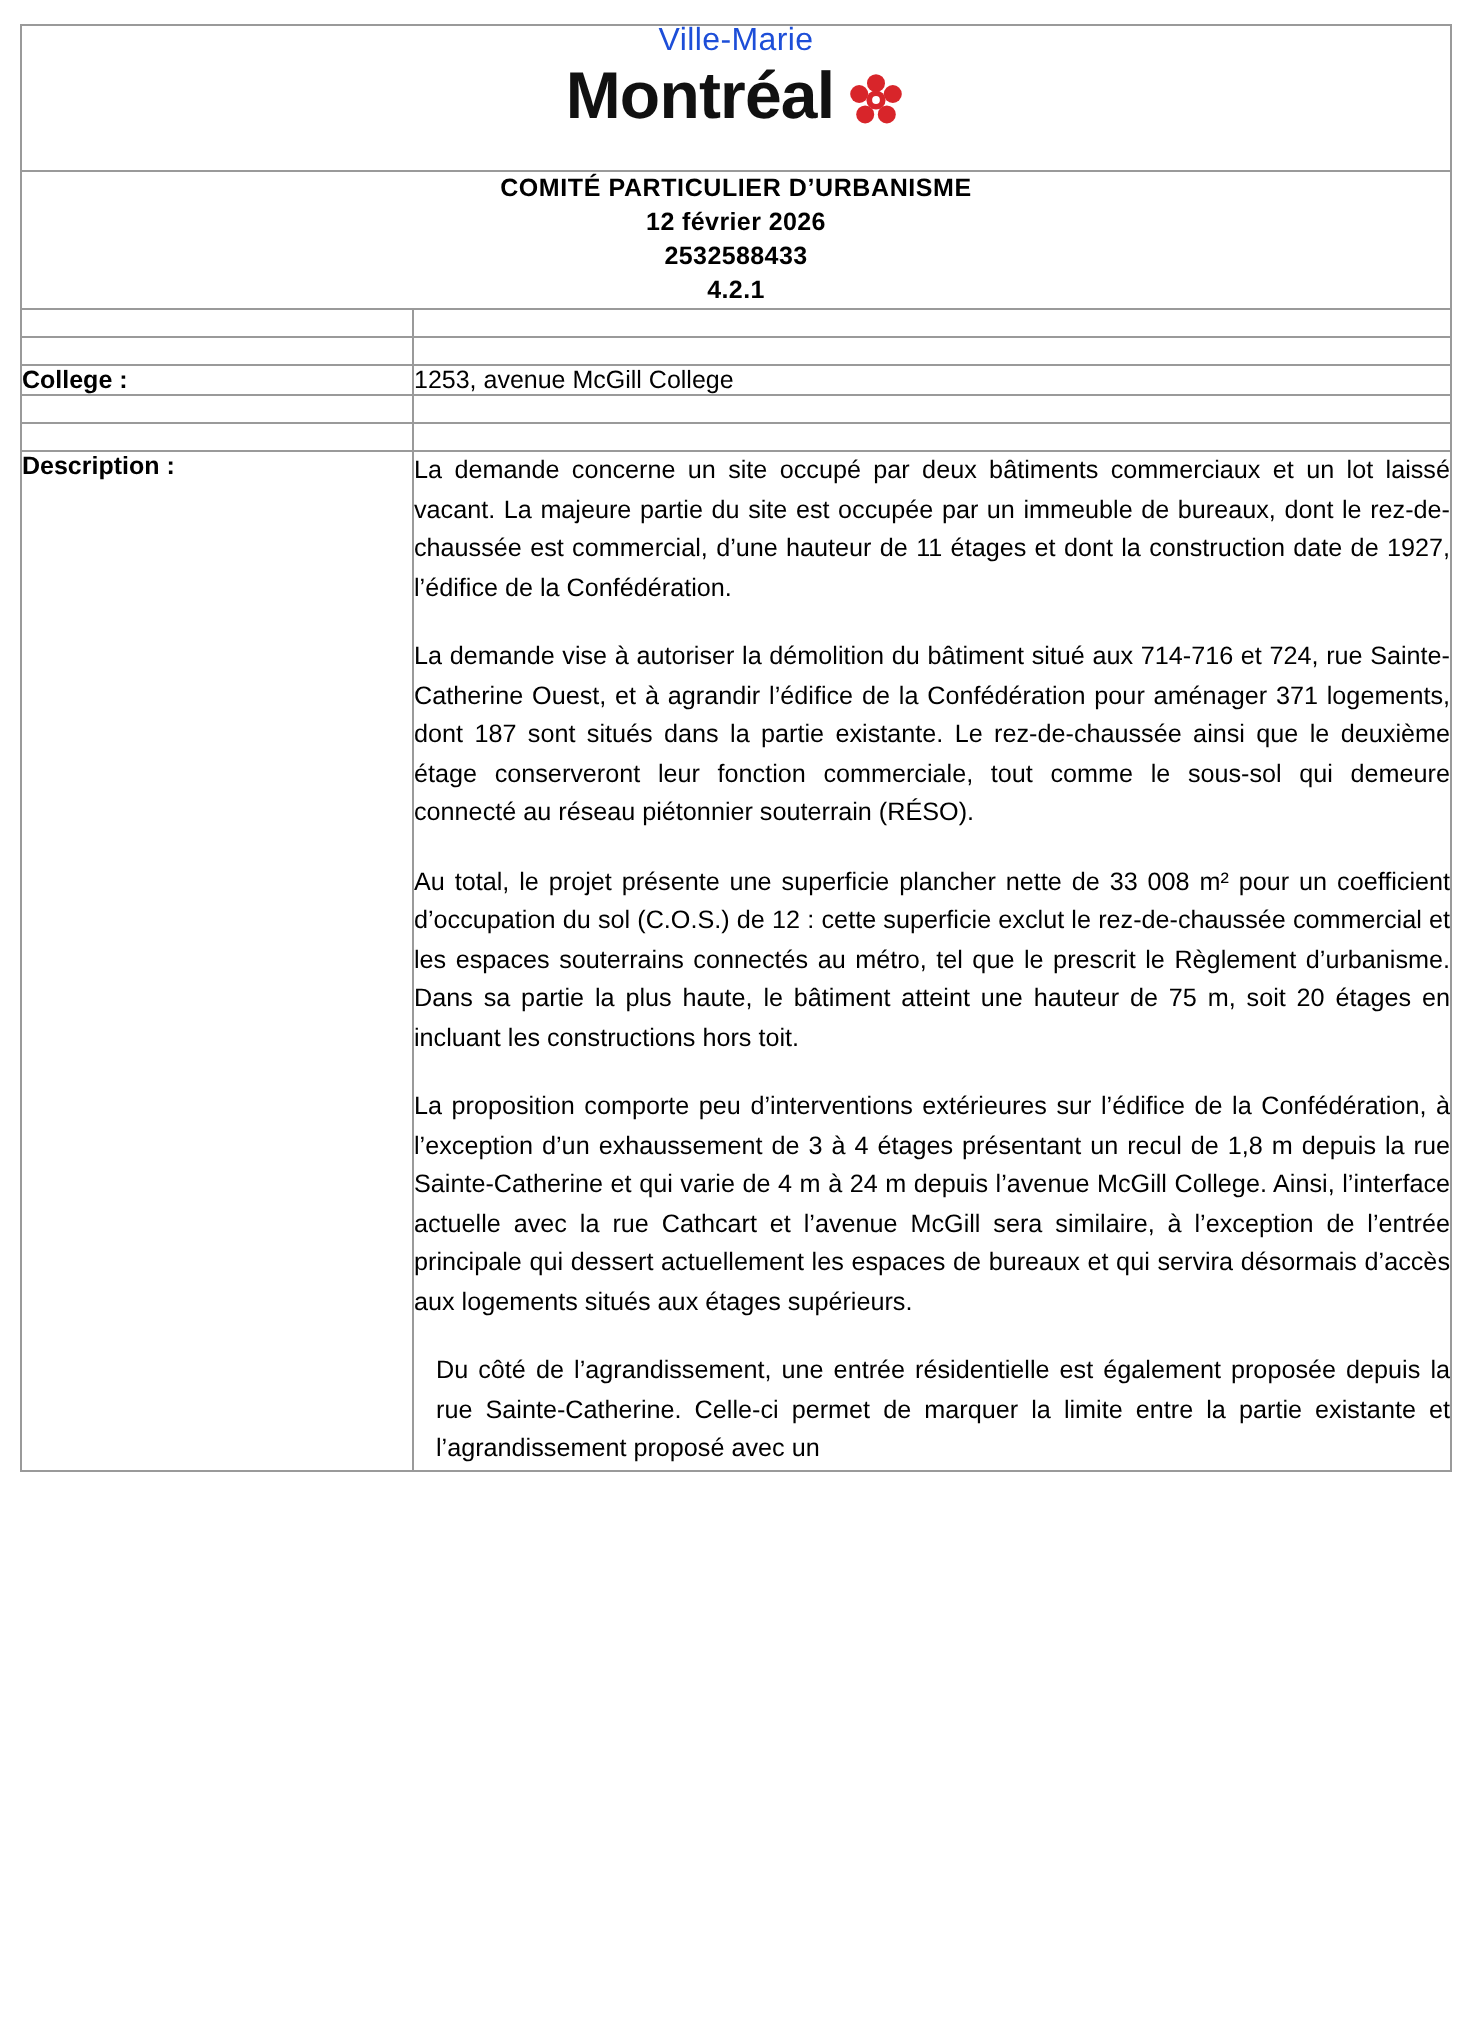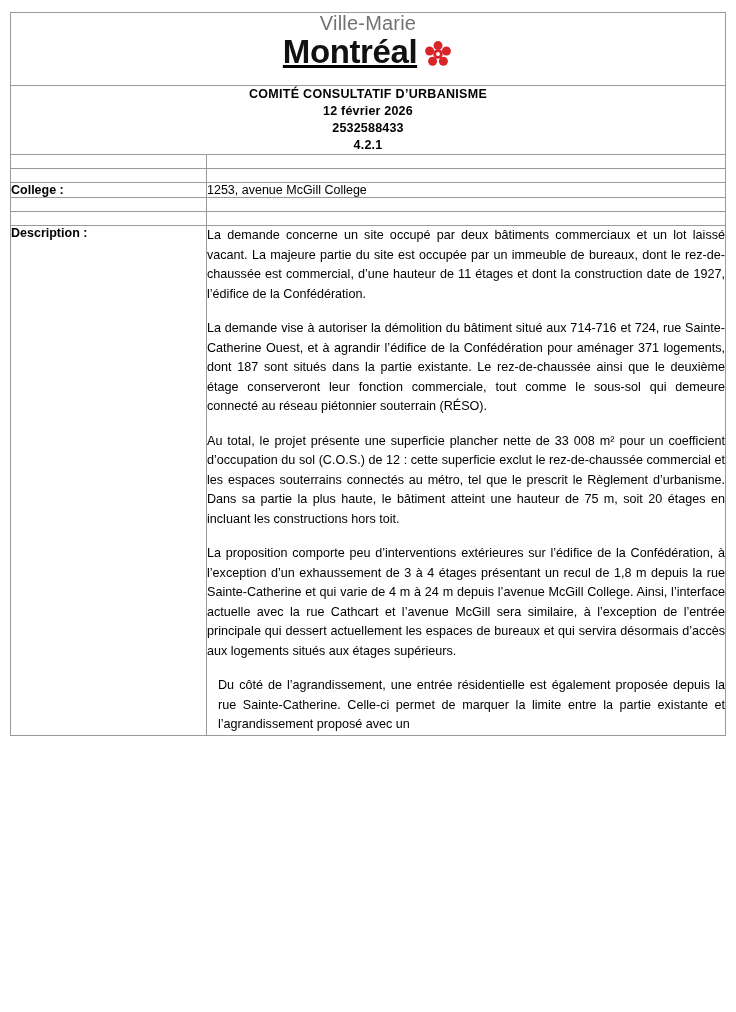--- a/index.html
+++ b/index.html
@@ -35,31 +35,30 @@
     height: 72px;
     text-align: center;
     padding: 10px 0 8px 0;
   }
   .logo-wrap {
     display: inline-block;
     text-align: center;
     line-height: 1;
   }
   .logo-ville {
-    font-size: 20px;
+    font-size: 16px;
     letter-spacing: 0.2px;
-    color: #737373;
+    color: #1d4ed8;
     margin-bottom: 2px;
   }
   .logo-row {
     display: flex;
     align-items: center;
     justify-content: flex-start;
     gap: 6px;
-    text-decoration: underline;
   }
   .logo-montreal {
     font-size: 33px;
     font-weight: bold;
     letter-spacing: -0.4px;
     color: #111;
   }
   .logo-flower {
     width: 30px;
     height: 30px;
@@ -154,21 +153,21 @@
                   <circle cx="50" cy="50" r="6.5" fill="#ffffff"></circle>
                 </svg>
               </span>
             </div>
           </div>
         </td>
       </tr>
 
       <tr>
         <td colspan="2" class="header-cell">
-          <div class="header-line title">COMITÉ CONSULTATIF D’URBANISME</div>
+          <div class="header-line title">COMITÉ PARTICULIER D’URBANISME</div>
           <div class="header-line">12 février 2026</div>
           <div class="header-line">2532588433</div>
           <div class="header-line">4.2.1</div>
         </td>
       </tr>
 
       <tr class="spacer-row">
         <td></td>
         <td></td>
       </tr>

